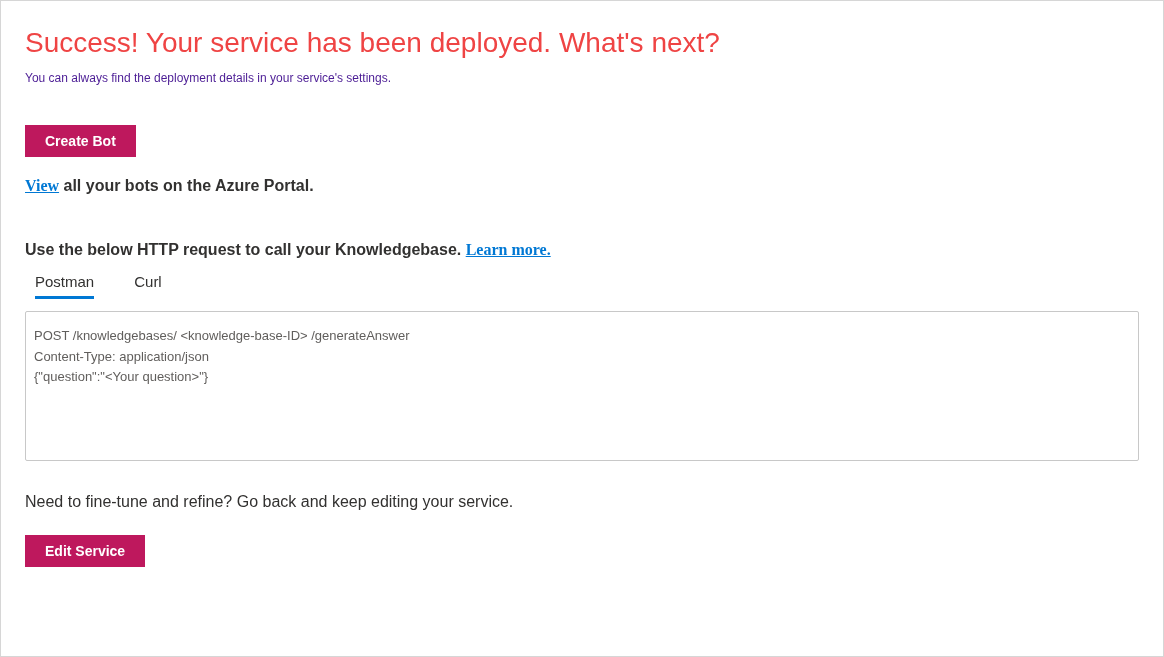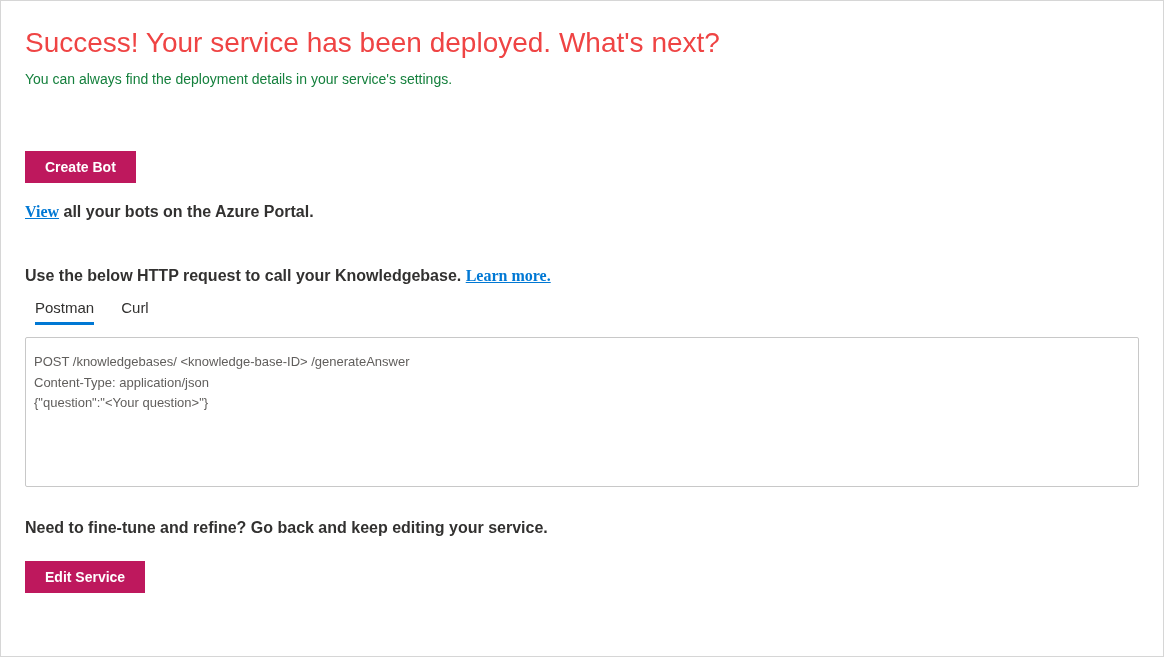--- a/index.html
+++ b/index.html
@@ -16,23 +16,23 @@
       border: 1px solid #d6d6d6;
       padding: 26px 24px;
     }
     .page-title {
       font-size: 28px;
       font-weight: 400;
       color: #ef4444;
       margin-bottom: 12px;
     }
     .subtitle {
-      font-size: 14px;
-      color: #15803d;
-      margin-bottom: 64px;
+      font-size: 12px;
+      color: #4c1d95;
+      margin-bottom: 40px;
     }
     .btn-primary {
       background-color: #be185d;
       color: #ffffff;
       border: none;
       padding: 8px 20px;
       font-size: 14px;
       font-weight: 600;
       cursor: pointer;
       font-family: inherit;
@@ -54,21 +54,21 @@
       font-family: Liberation Serif, serif;
     }
     .http-section {
       font-size: 16px;
       font-weight: 600;
       color: #323130;
       margin-bottom: 14px;
     }
     .tabs {
       display: flex;
-      gap: 27px;
+      gap: 40px;
       margin-bottom: 12px;
       padding-left: 10px;
     }
     .tab {
       font-size: 15px;
       padding-bottom: 6px;
       cursor: pointer;
       color: #323130;
       border-bottom: 3px solid transparent;
     }
@@ -84,21 +84,21 @@
       color: #605e5c;
       line-height: 1.5;
       margin-bottom: 32px;
       min-height: 150px;
     }
     .code-line {
       margin-bottom: 1px;
     }
     .fine-tune-text {
       font-size: 16px;
-      font-weight: 700;
+      font-weight: 400;
       color: #323130;
       margin-bottom: 24px;
     }
   </style>
 </head>
 <body>
 
 
 
 <h1 class="page-title">Success! Your service has been deployed. What's next?</h1>

